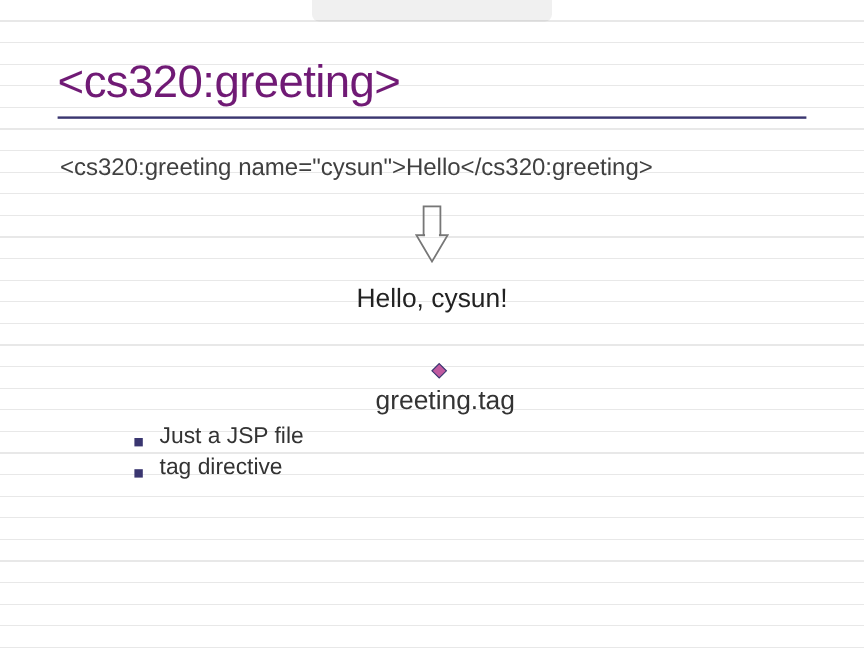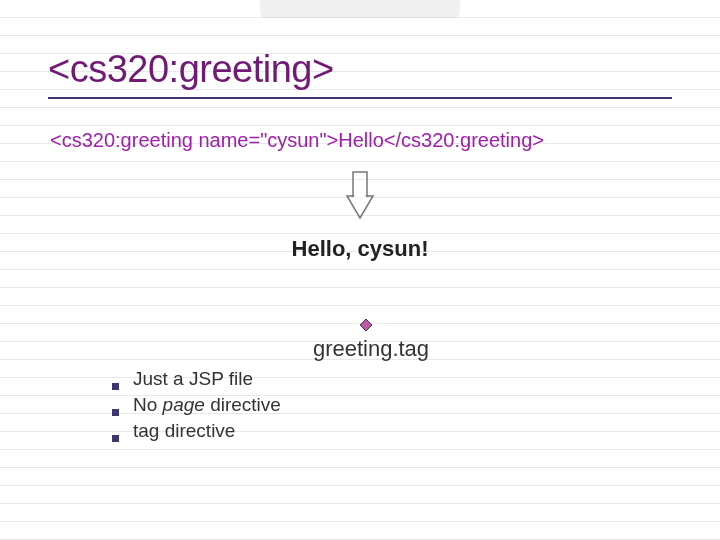--- a/index.html
+++ b/index.html
@@ -47,37 +47,37 @@
     margin-bottom: 6px;
   }
   .title-rule {
     height: 2px;
     background: #3a3670;
     width: 100%;
     margin-top: 2px;
   }
   .code-line {
     font-size: 20px;
-    color: #a21caf;
+    color: #404040;
     margin-top: 30px;
     margin-left: 2px;
     font-weight: 400;
   }
   .arrow-wrap {
     display: flex;
     justify-content: center;
     margin-top: 18px;
     margin-bottom: 14px;
   }
   .output-line {
     font-size: 22px;
-    font-weight: bold;
+    font-weight: normal;
     color: #222;
     text-align: center;
-    margin-bottom: 56px;
+    margin-bottom: 40px;
   }
   .bullet-section {
     margin-left: 22px;
   }
   .diamond-item {
     display: flex;
     align-items: center;
     margin-bottom: 6px;
     flex-direction: column;
   }
@@ -89,21 +89,21 @@
   .diamond-label {
     font-size: 22px;
     color: #333;
   }
   .sub-list {
     margin-left: 42px;
     margin-top: 4px;
   }
   .sub-item {
     display: flex;
-    align-items: flex-end;
+    align-items: center;
     margin-bottom: 4px;
   }
   .square-bullet {
     width: 7px;
     height: 7px;
     background: #3a3670;
     margin-top: 8px;
     margin-right: 14px;
     flex-shrink: 0;
   }
@@ -148,22 +148,18 @@
       <span class="diamond-label">greeting.tag</span>
     </div>
 
     <div class="sub-list">
       <div class="sub-item">
         <span class="square-bullet"></span>
         <span class="sub-text"><span>Just a JSP file</span><span class="italic"></span><span></span></span>
       </div>
       <div class="sub-item">
         <span class="square-bullet"></span>
-        <span class="sub-text"><span>No </span><span class="italic">page</span><span> directive</span></span>
-      </div>
-      <div class="sub-item">
-        <span class="square-bullet"></span>
         <span class="sub-text"><span>tag directive</span><span class="italic"></span><span></span></span>
       </div>
     </div>
   </div>
 
 </div>
 
 </body></html>

